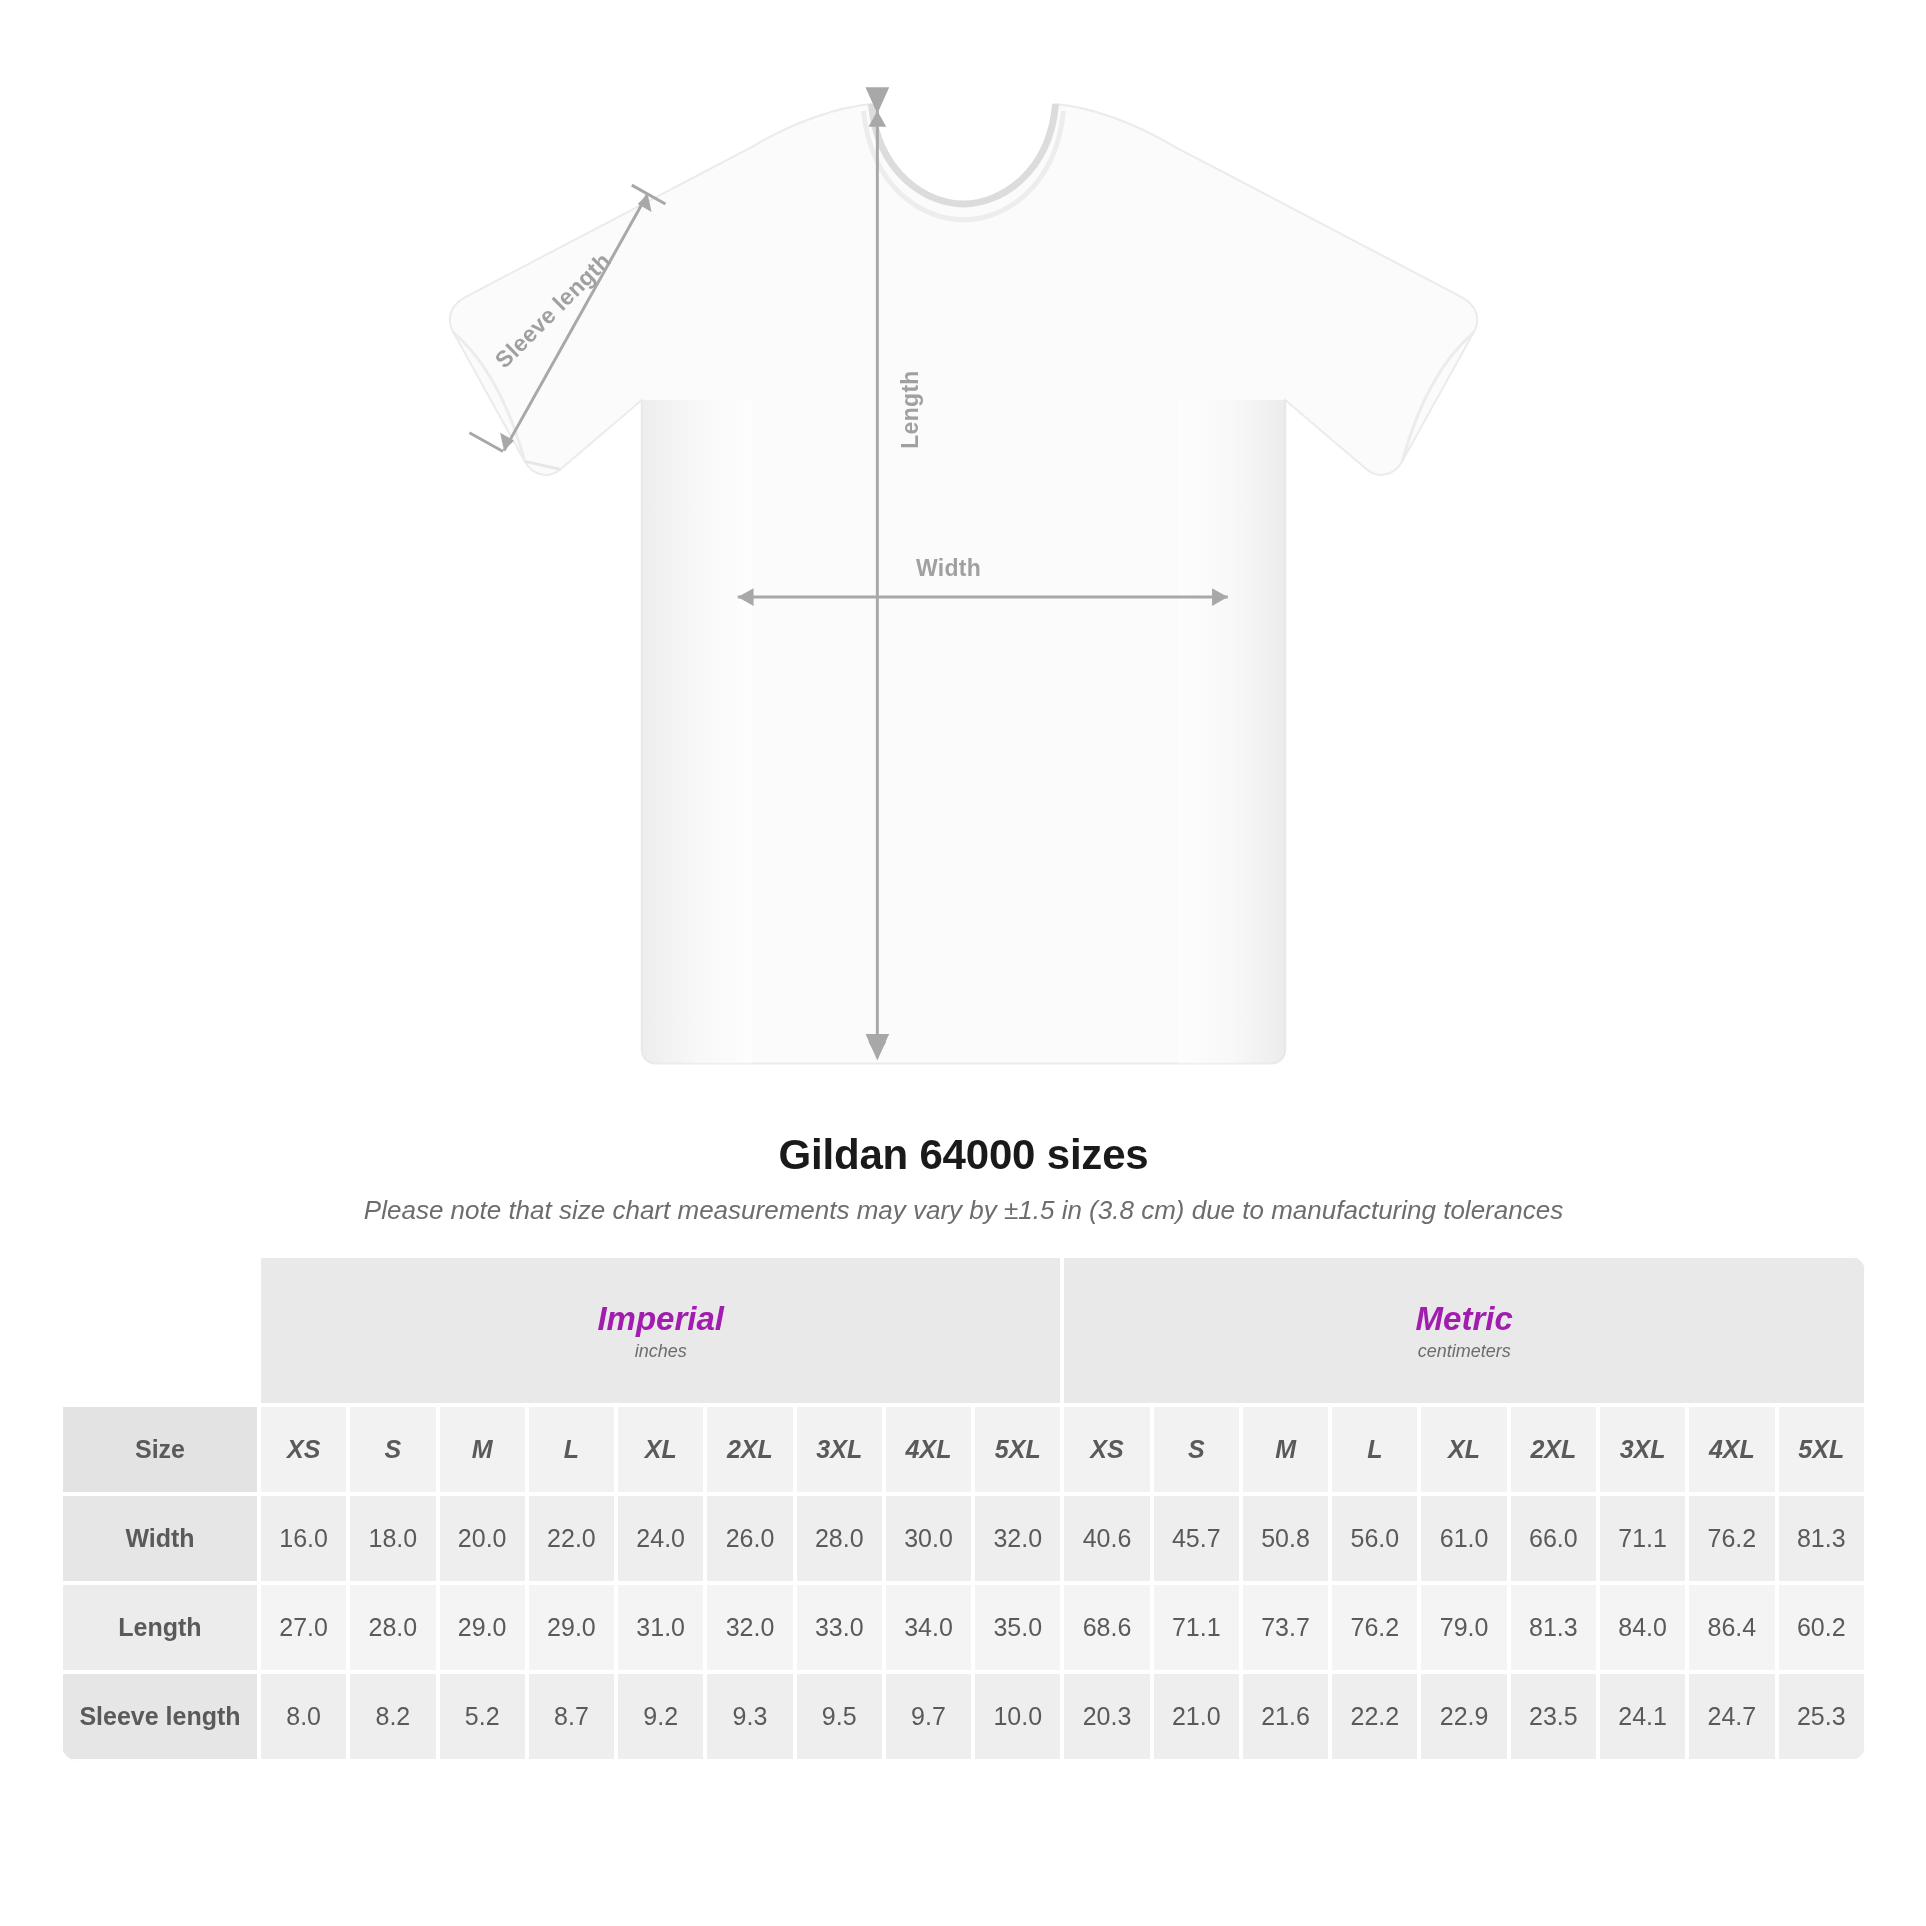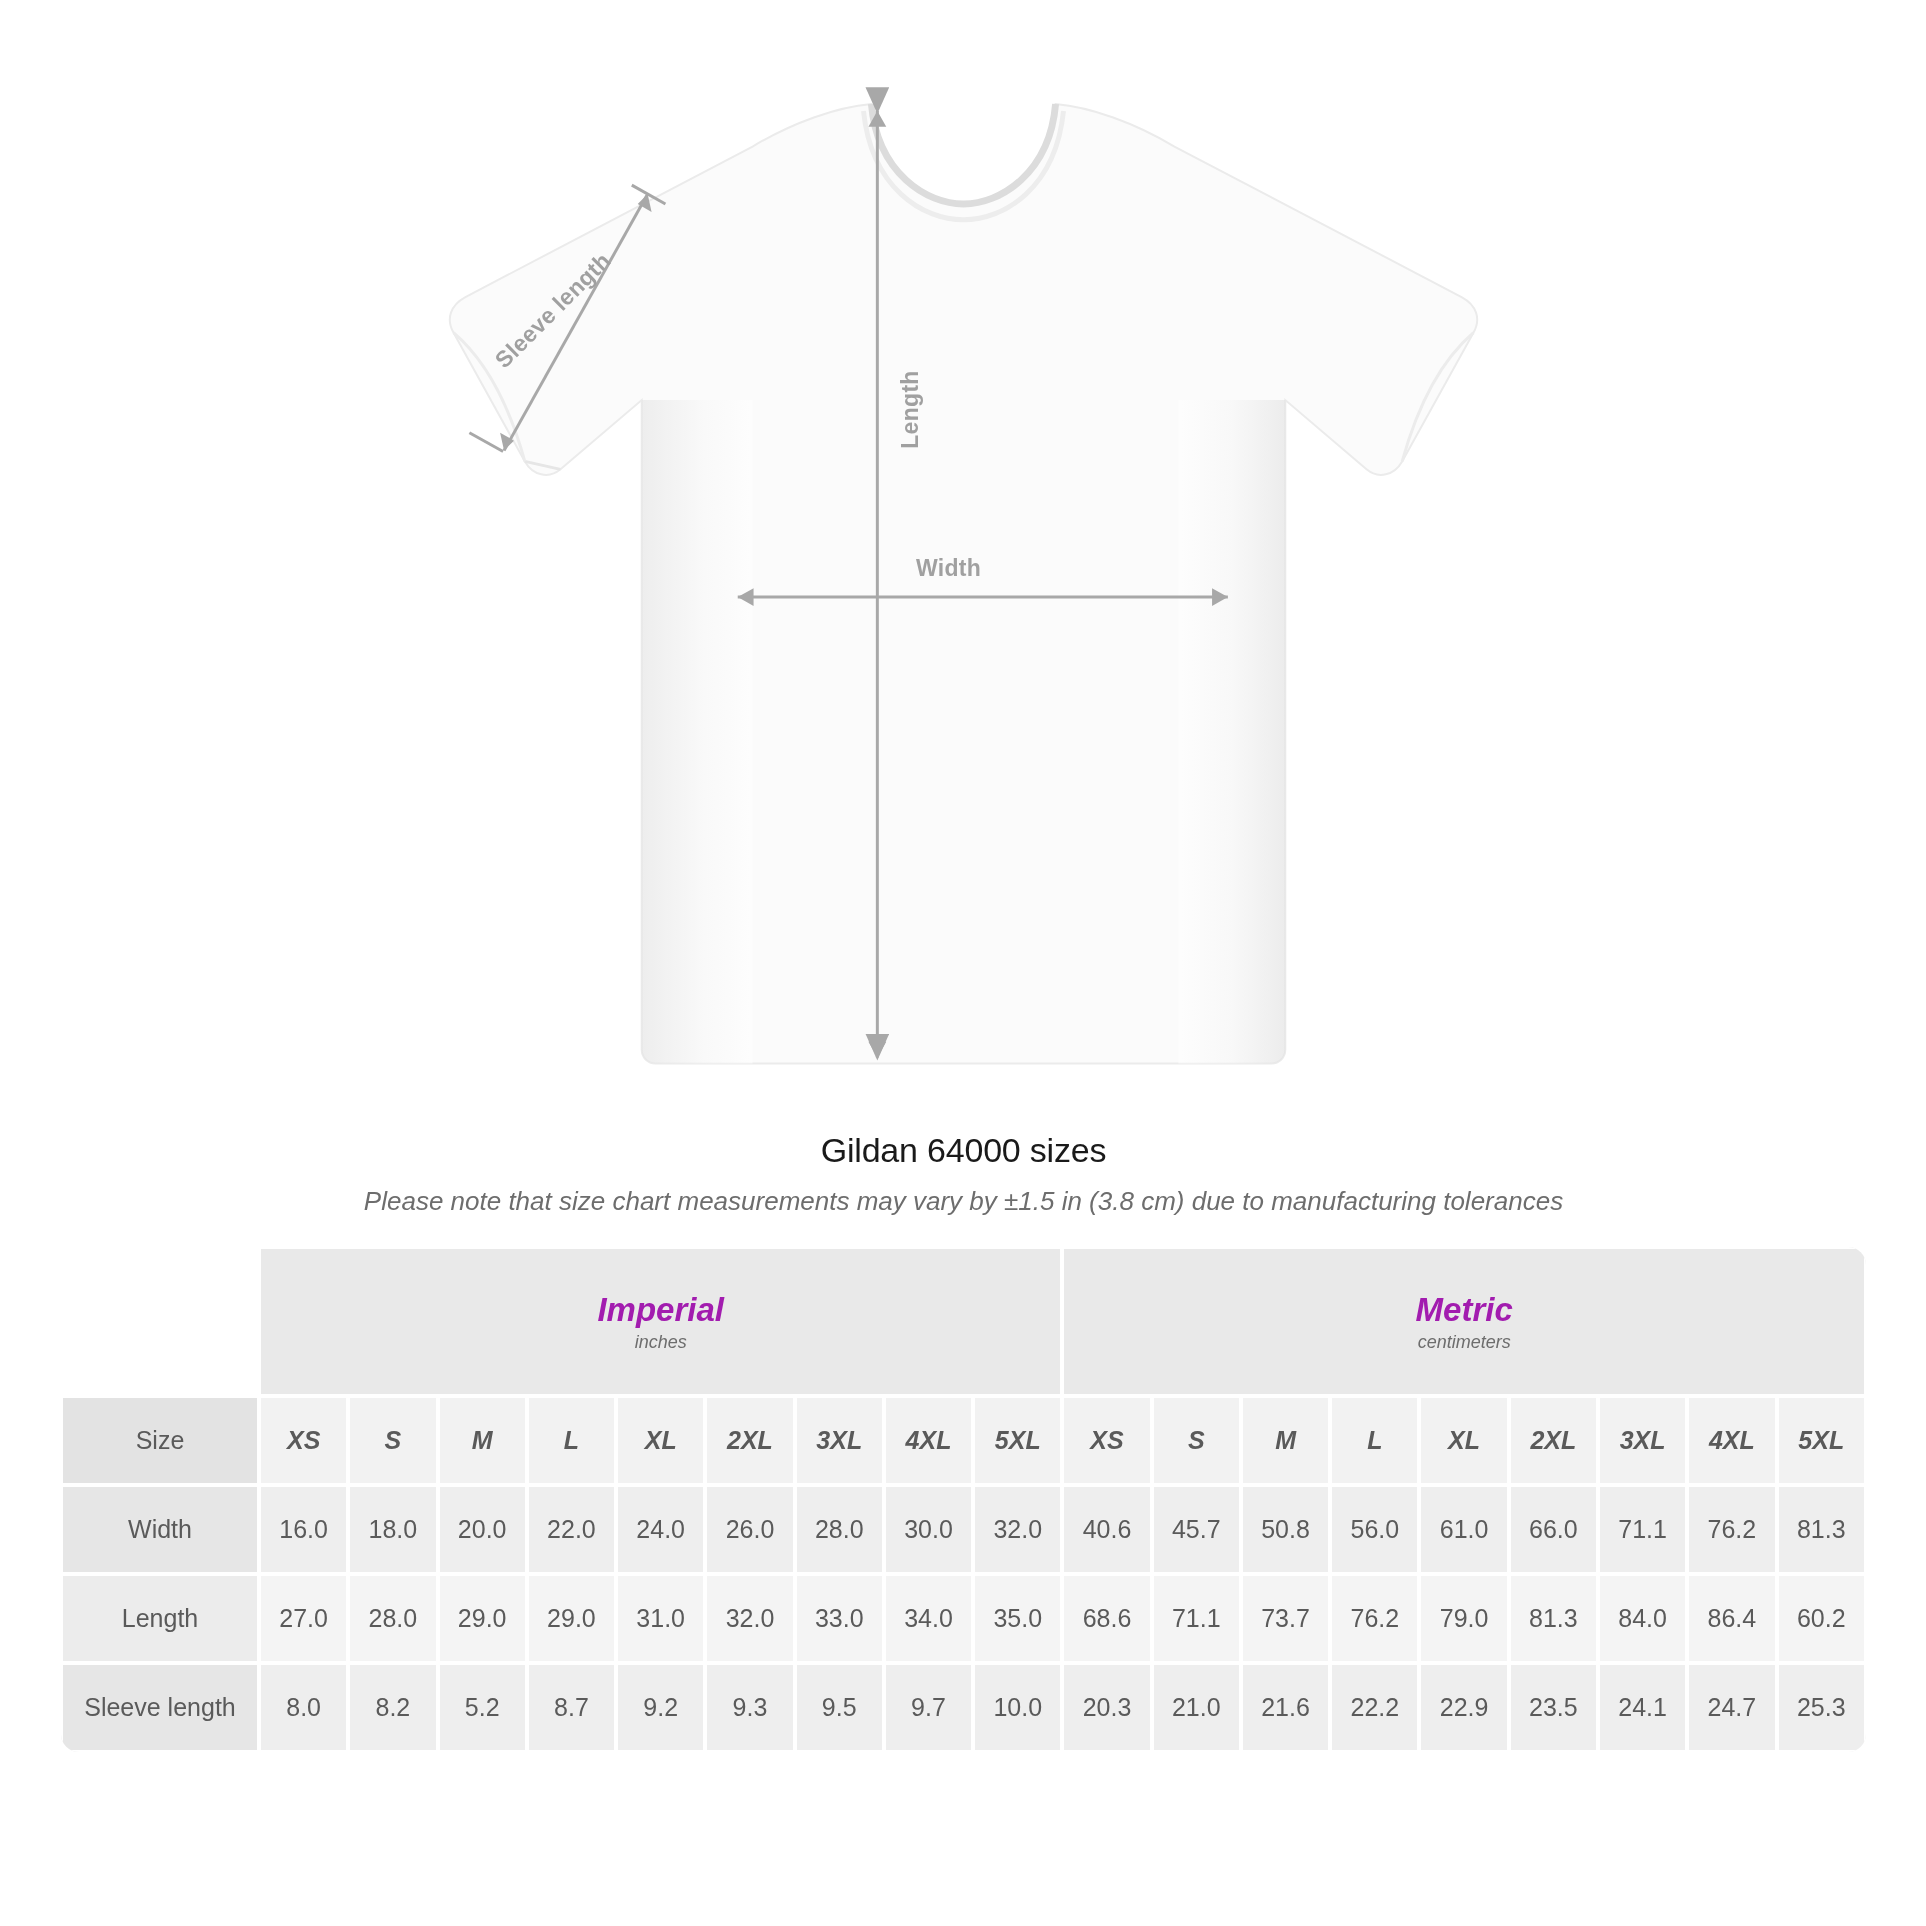--- a/index.html
+++ b/index.html
@@ -56,22 +56,22 @@
     transform: rotate(-45deg);
     transform-origin: center center;
   }
 
   
   .title-block {
     text-align: center;
     margin-top: 22px;
   }
   .chart-title {
-    font-size: 34px;
-    font-weight: normal;
+    font-size: 42px;
+    font-weight: bold;
     color: #1a1a1a;
     margin: 0 0 16px 0;
     letter-spacing: -0.2px;
   }
   .chart-note {
     font-size: 26px;
     font-style: italic;
     color: #6d6d6d;
     margin: 0;
   }
@@ -115,21 +115,21 @@
     font-size: 18px;
     font-style: italic;
     color: #6d6d6d;
     display: block;
     line-height: 1.35;
   }
   .corner-cell { background: #ffffff; border-color:#ffffff; }
 
   .row-label {
     background: #e9e9e9;
-    font-weight: normal;
+    font-weight: bold;
     font-size: 26px;
     color: #5a5a5a;
   }
   .hdr-cell {
     background: #efefef;
     font-weight: bold;
     font-size: 26px;
     color: #5a5a5a;
     font-style: italic;
   }

